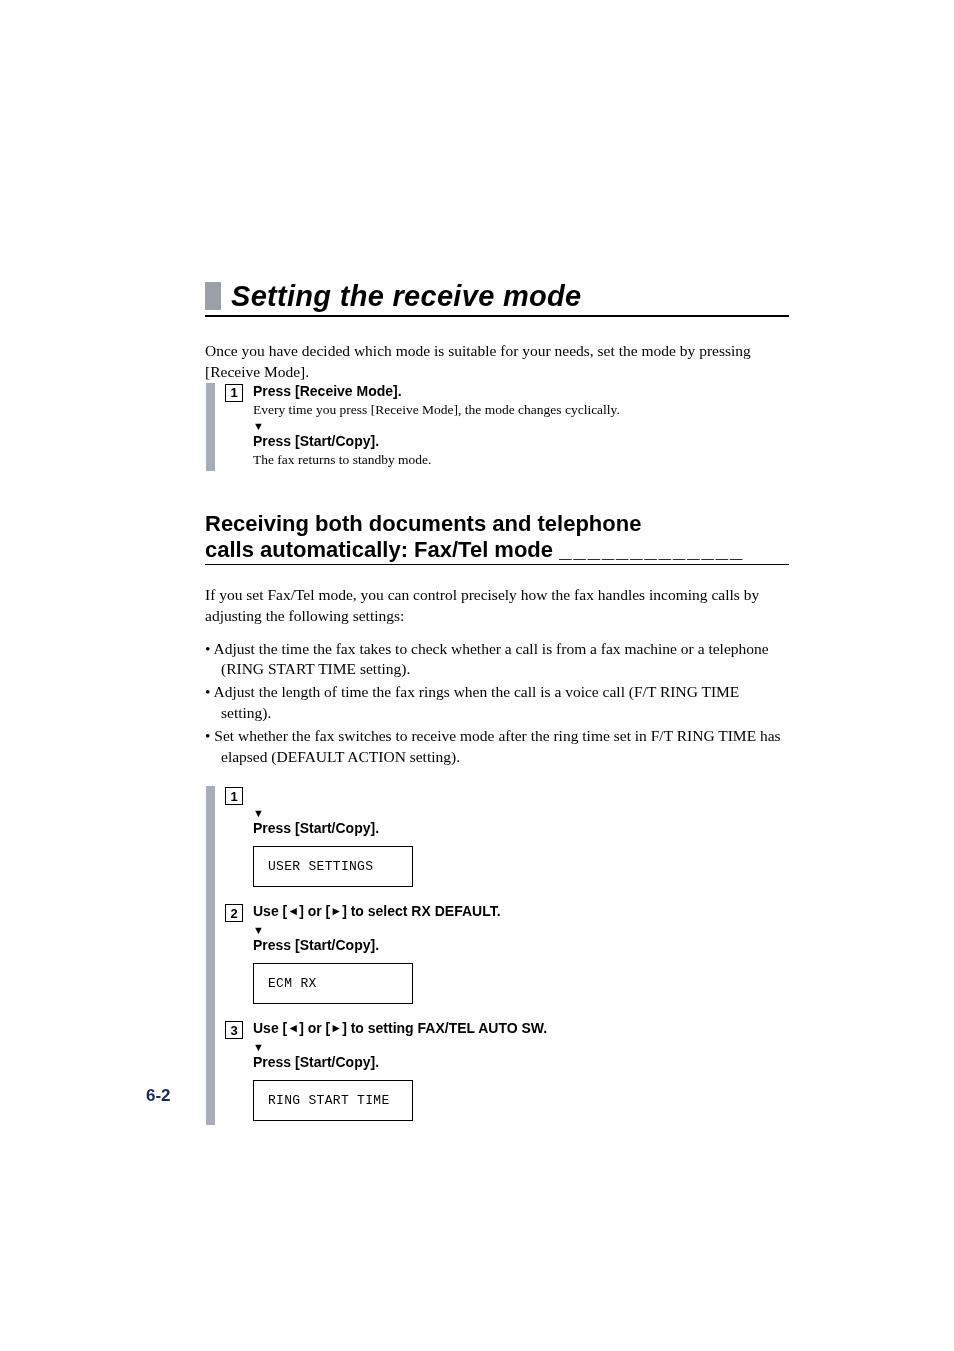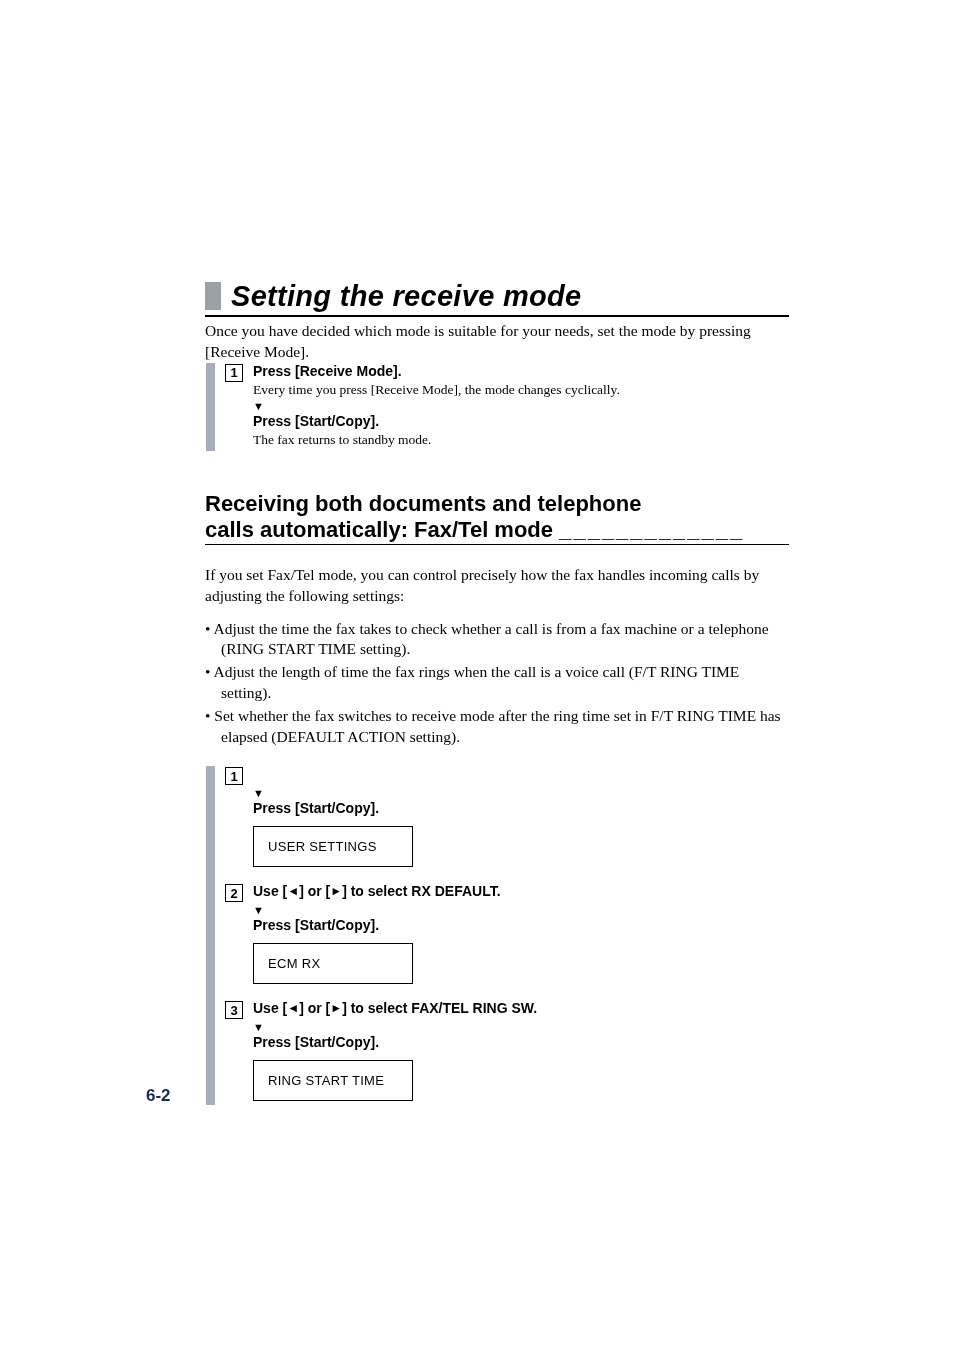--- a/index.html
+++ b/index.html
@@ -14,21 +14,21 @@
   }
   .page {
     padding: 280px 165px 0 205px;
     position: relative;
   }
   .title-row {
     display: flex;
     align-items: flex-end;
     border-bottom: 2px solid #000;
     padding-bottom: 2px;
-    margin-bottom: 4px;
+    margin-bottom: 24px;
   }
   .title-bar {
     width: 16px;
     height: 28px;
     background: #9aa0a6;
     margin-right: 10px;
     flex-shrink: 0;
     margin-bottom: 3px;
   }
   .title-text {
@@ -96,21 +96,21 @@
   }
   .down-arrow {
     font-size: 11px;
     line-height: 1;
     margin: 3px 0 1px 0;
   }
   .indent-sub { margin-left: 28px; }
 
   .display-box {
     border: 1px solid #000;
-    font-family: Liberation Sans, sans-serif;
+    font-family: Liberation Mono, monospace;
     font-size: 13px;
     letter-spacing: 0.3px;
     padding: 12px 14px;
     width: 160px;
     margin: 10px 0 16px 28px;
   }
 
   .sect-heading {
     font-family: Liberation Sans, sans-serif;
     font-weight: 900;
@@ -234,21 +234,21 @@
       <div class="indent-sub">
         <div class="down-arrow">▼</div>
         <div class="bold-sans">Press [Start/Copy].</div>
       </div>
       <div class="display-box">ECM RX</div>
 
       <div class="num-row">
         <div class="num-box">3</div>
         <div class="step-body">
           <div class="bold-sans">
-            <span>Use [</span><span class="arrow-glyph">◄</span><span>] or [</span><span class="arrow-glyph">►</span><span>] to select FAX/TEL RING SW.</span>
+            <span>Use [</span><span class="arrow-glyph">◄</span><span>] or [</span><span class="arrow-glyph">►</span><span>] to setting FAX/TEL AUTO SW.</span>
           </div>
         </div>
       </div>
       <div class="indent-sub">
         <div class="down-arrow">▼</div>
         <div class="bold-sans">Press [Start/Copy].</div>
       </div>
       <div class="display-box" style="margin-bottom:4px;">RING START  TIME</div>
 
     </div>

